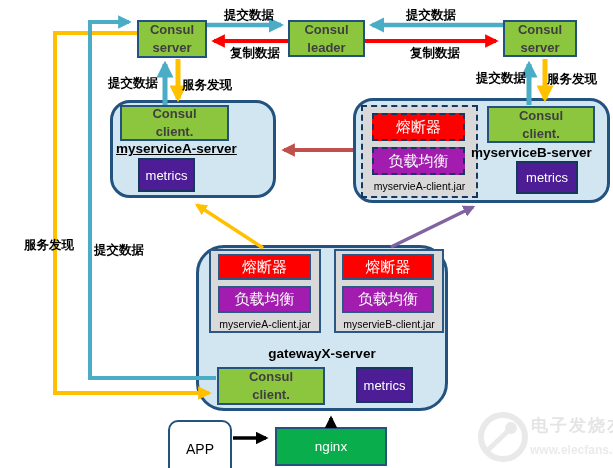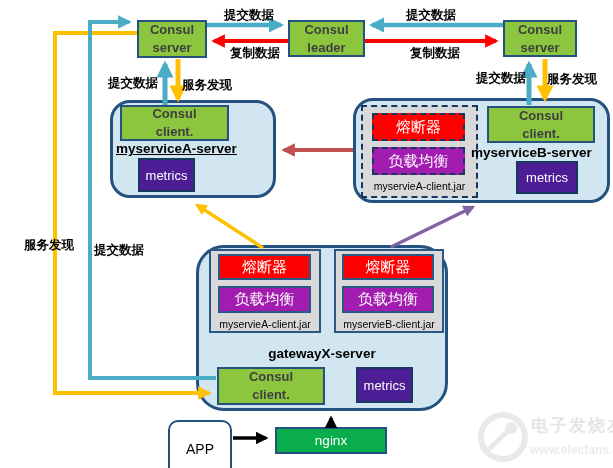--- a/index.html
+++ b/index.html
@@ -73,21 +73,21 @@
   <div class="chip red b-solid" style="left:342px;top:254px;width:92px;height:26px;">熔断器</div>
   <div class="chip blue b-solid" style="left:342px;top:286px;width:92px;height:27px;">负载均衡</div>
   <div class="caption" style="left:334px;top:318px;width:110px;">myservieB-client.jar</div>
 
   <div class="title" style="left:196px;top:346px;width:252px;text-align:center;">gatewayX-server</div>
   <div class="box-green" style="left:217px;top:367px;width:108px;height:38px;">Consul
 client.</div>
   <div class="metrics" style="left:356px;top:367px;width:57px;height:36px;">metrics</div>
 
   <div id="app-box" style="left:168px;top:420px;width:64px;height:57px;">APP</div>
-  <div id="nginx-box" style="left:275px;top:427px;width:112px;height:27px;">nginx</div>
+  <div id="nginx-box" style="left:275px;top:427px;width:112px;height:39px;">nginx</div>
 
   <span class="edge-label" style="left:224px;top:7px;">提交数据</span>
   <span class="edge-label" style="left:230px;top:45px;">复制数据</span>
   <span class="edge-label" style="left:406px;top:7px;">提交数据</span>
   <span class="edge-label" style="left:410px;top:45px;">复制数据</span>
   <span class="edge-label" style="left:108px;top:75px;">提交数据</span>
   <span class="edge-label" style="left:182px;top:77px;">服务发现</span>
   <span class="edge-label" style="left:476px;top:70px;">提交数据</span>
   <span class="edge-label" style="left:547px;top:71px;">服务发现</span>
   <span class="edge-label" style="left:24px;top:237px;">服务发现</span>

